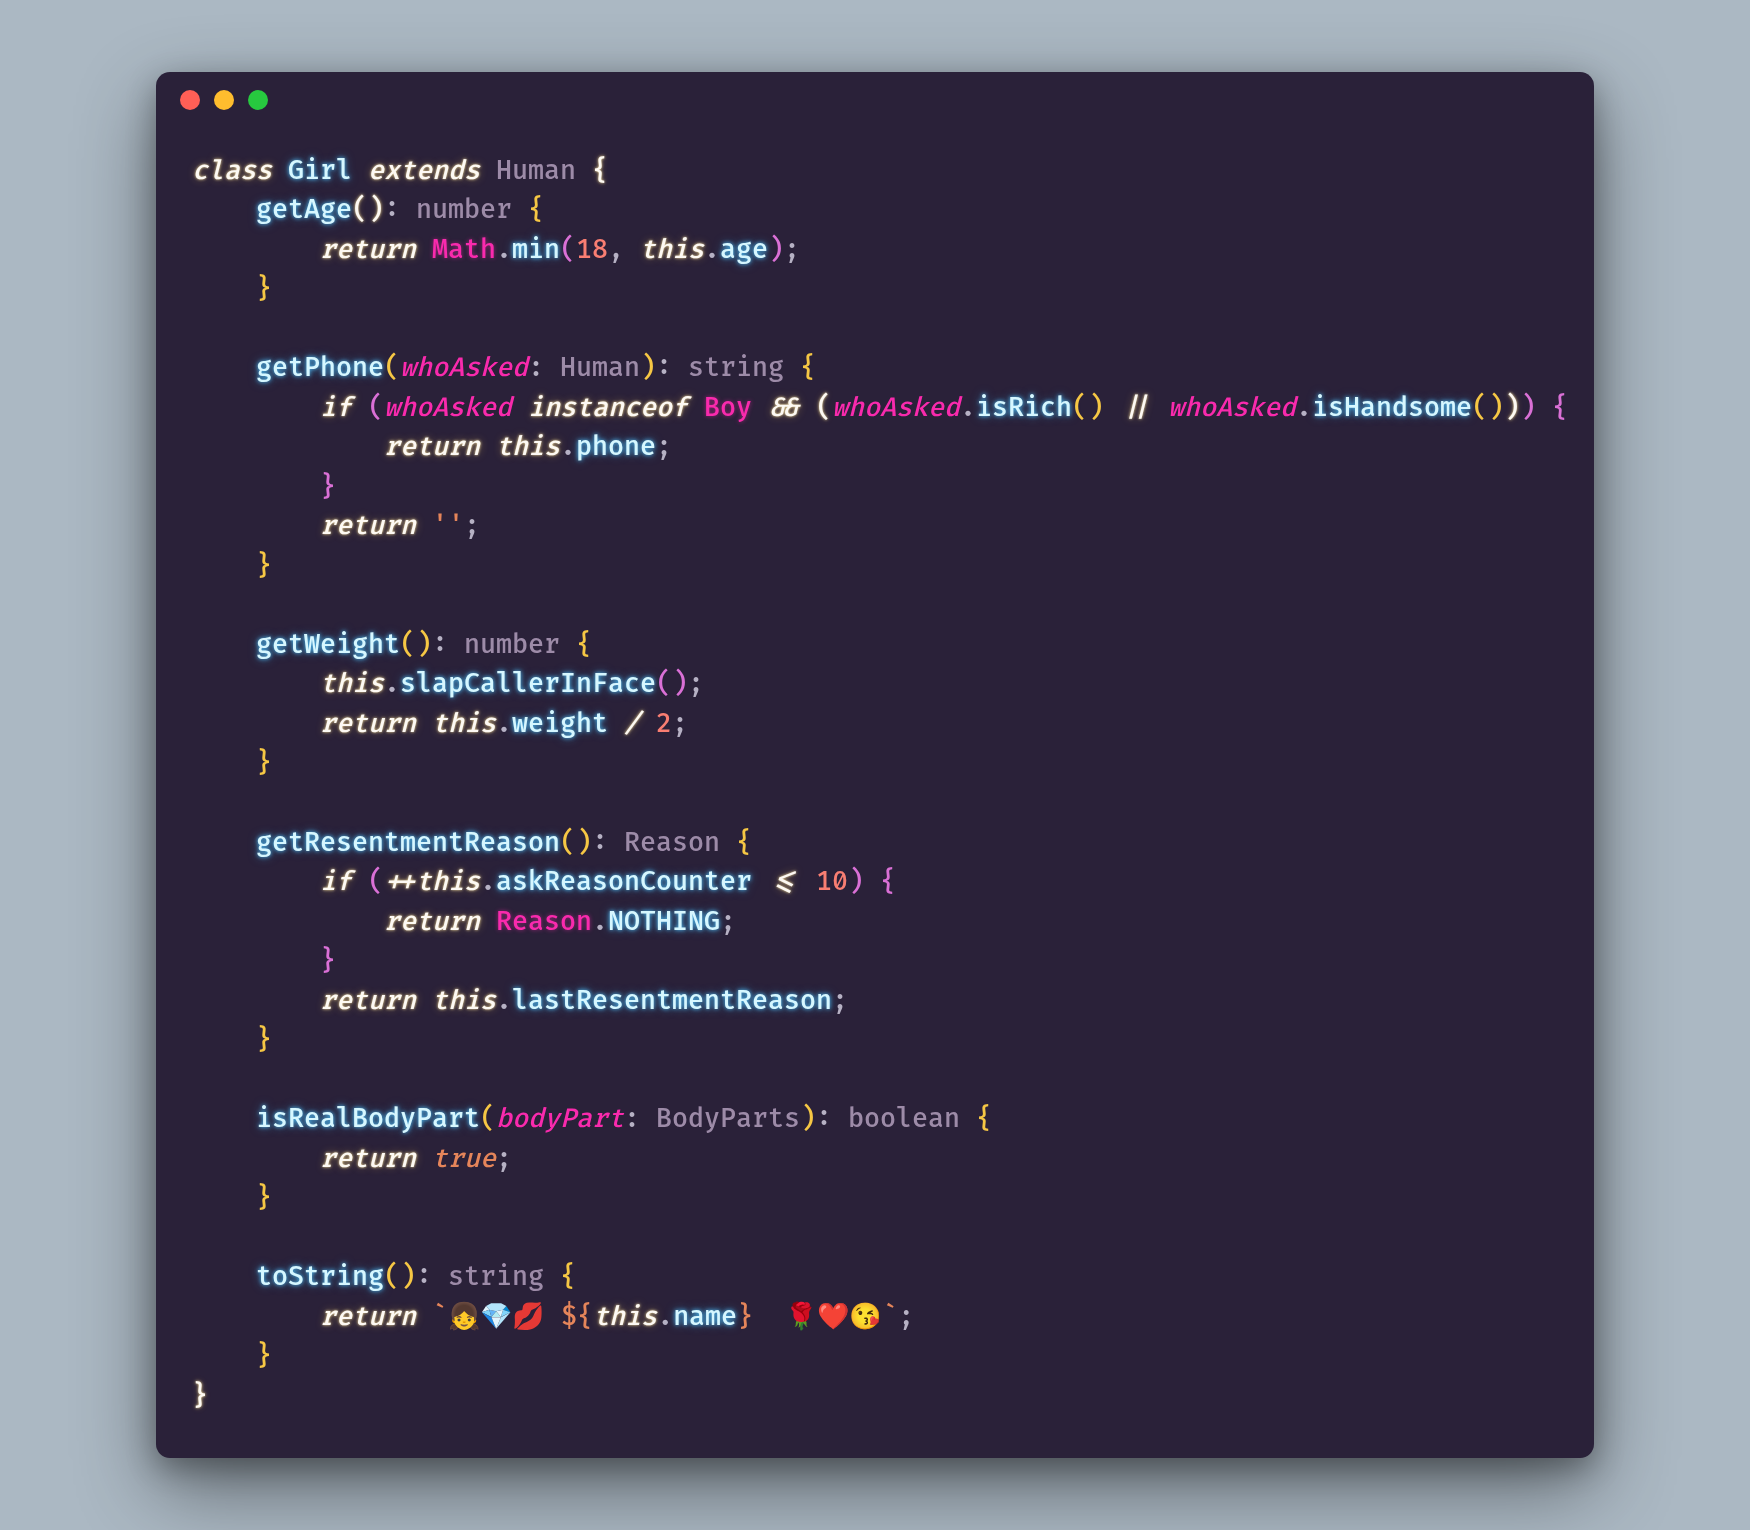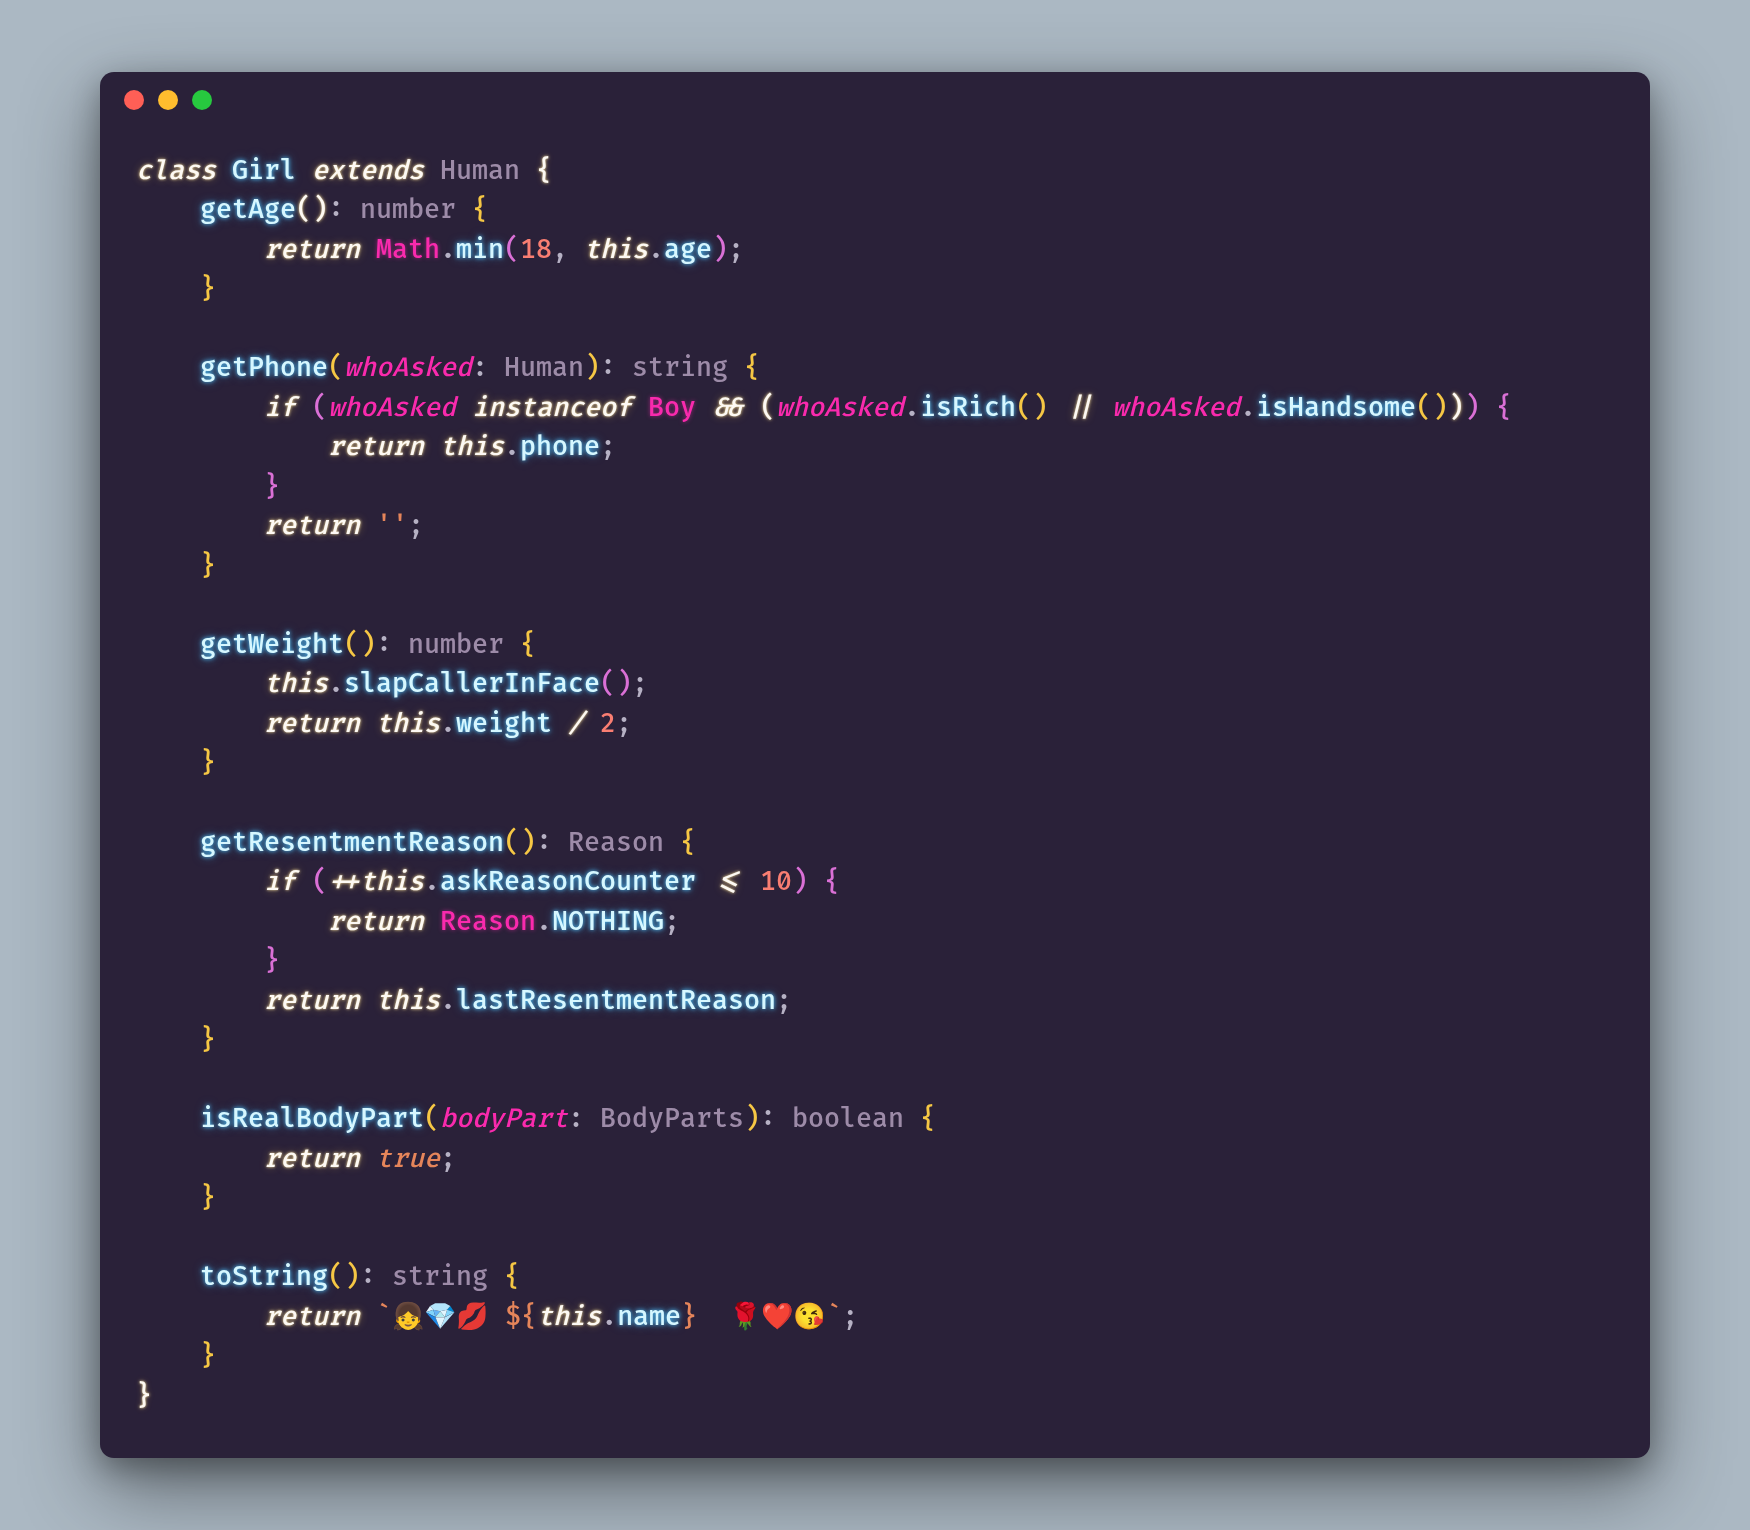--- a/index.html
+++ b/index.html
@@ -6,21 +6,21 @@
   body {
     background: #abb8c3;
     width: 1750px;
     height: 1530px;
     display: flex;
     align-items: center;
     justify-content: center;
     font-family: ui-monospace, 'SF Mono', 'Fira Code', 'Cascadia Code', Menlo, Consolas, monospace;
   }
   .window {
-    width: 1550px;
+    width: 1438px;
     background: #2a2139;
     border-radius: 14px;
     box-shadow: 0 30px 80px rgba(0,0,0,0.45), 0 10px 30px rgba(0,0,0,0.3);
     overflow: hidden;
   }
   .titlebar {
     height: 56px;
     display: flex;
     align-items: center;
     padding-left: 24px;

